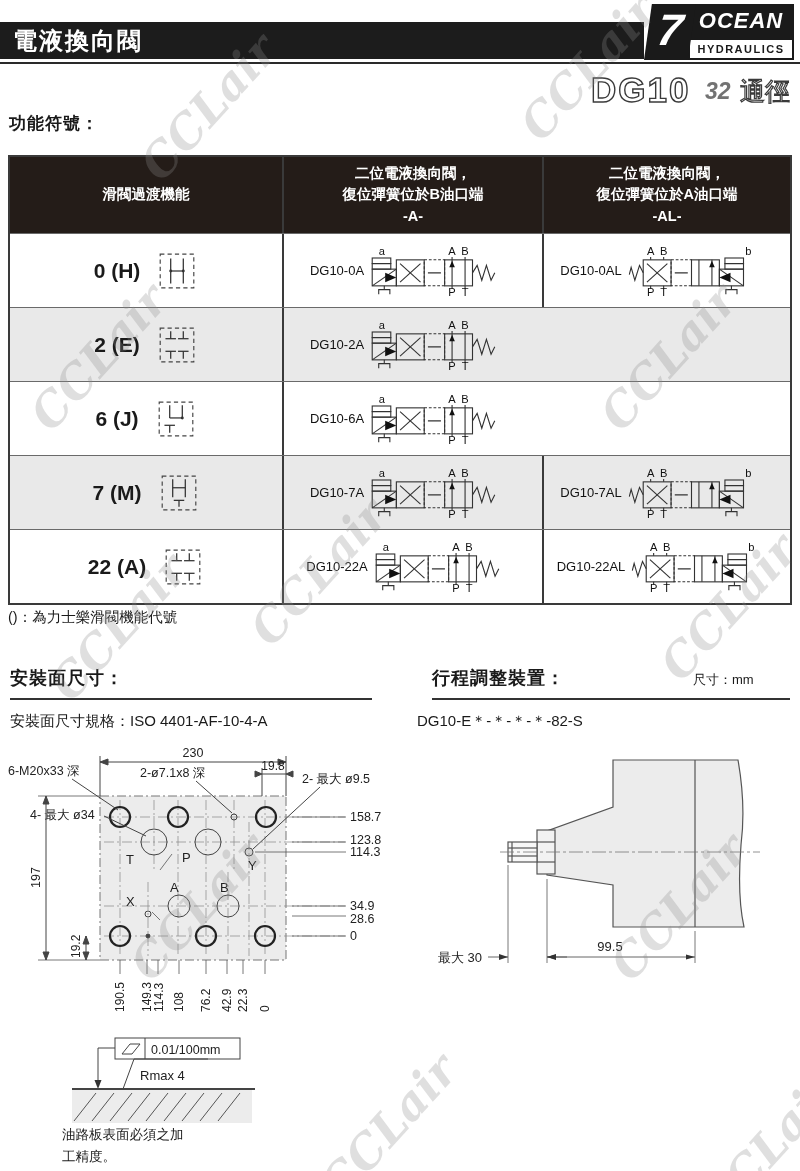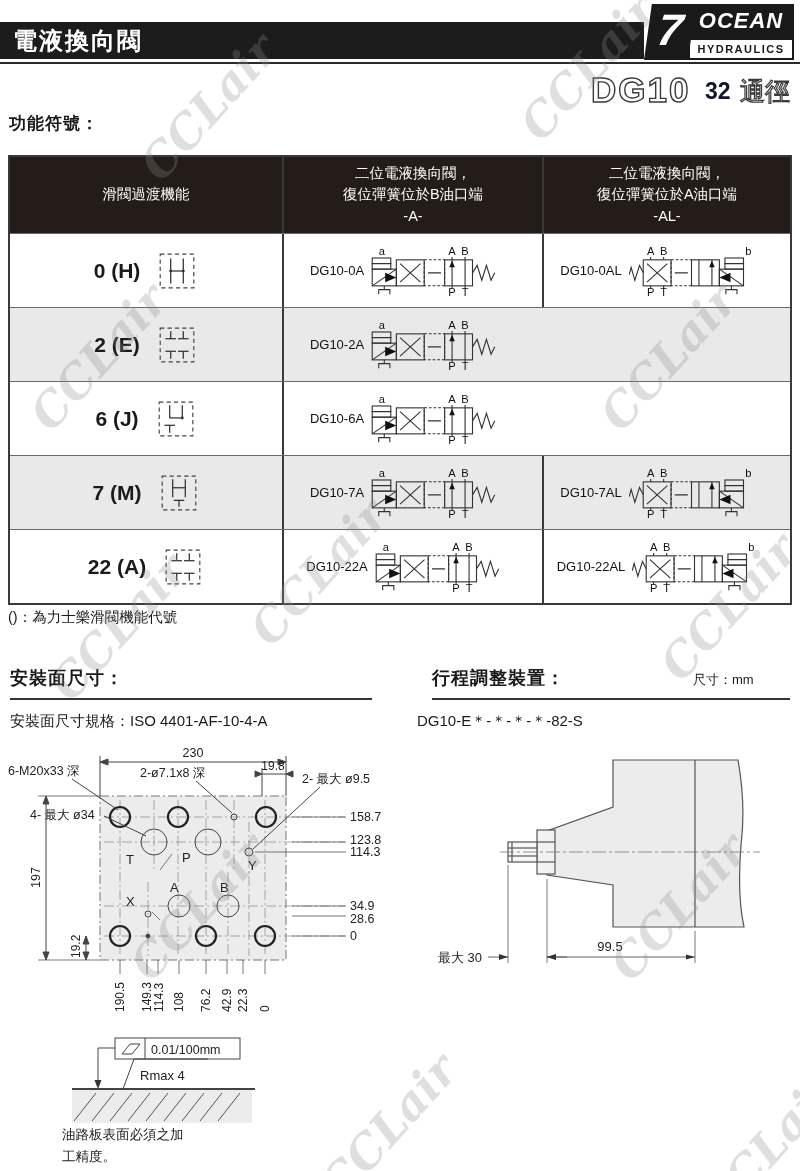--- a/index.html
+++ b/index.html
@@ -24,29 +24,29 @@
   }
   .logo-seven span{color:#fff;font-size:44px;font-weight:bold;font-style:italic;line-height:1;margin-top:-4px;}
   .logo-right{flex:1;display:flex;flex-direction:column;}
   .logo-ocean{height:34px;background:#1a1a1a;color:#fff;font-weight:bold;font-style:italic;
     font-size:22px;letter-spacing:1px;display:flex;align-items:center;justify-content:center;}
   .logo-hyd{height:18px;border:2px solid #1a1a1a;background:#fff;color:#1a1a1a;font-weight:bold;
     font-size:11px;letter-spacing:1.5px;display:flex;align-items:center;justify-content:center;}
   .rule{position:absolute;left:0;top:62px;width:800px;border-top:2px solid #2a2a2a;}
   .model-line{position:absolute;right:10px;top:70px;z-index:2;white-space:nowrap;}
   .model-outline{font-size:35px;font-weight:bold;letter-spacing:2px;color:#fff;-webkit-text-stroke:1.4px #3a3a3a;}
-  .model-size{font-size:23px;font-weight:bold;color:#0f172a;margin:4px 5px 0 10px;vertical-align:3px;}
+  .model-size{font-size:23px;font-weight:bold;color:#737373;margin:4px 5px 0 10px;vertical-align:3px;font-style:italic;}
   .model-unit{font-size:25px;color:#fff;-webkit-text-stroke:1.2px #3a3a3a;vertical-align:2px;}
   .fn-label{position:absolute;left:9px;top:112px;font-size:17px;font-weight:bold;letter-spacing:1px;}
   
   .tbl{position:absolute;left:8px;top:155px;width:784px;border:2px solid #3a3a3a;box-sizing:border-box;background:#fff;z-index:2;}
   .trow{display:flex;}
   .thead{background:#241c18;color:#fff;height:76px;}
   .thead .tc{display:flex;flex-direction:column;align-items:center;justify-content:center;
-    font-size:14.5px;line-height:1.45;font-weight:normal;}
+    font-size:14.5px;line-height:1.45;font-weight:bold;}
   .tc{box-sizing:border-box;}
   .c1{width:272px;}
   .c2{width:260px;border-left:2px solid #3a3a3a;}
   .c3{width:248px;border-left:2px solid #3a3a3a;}
   .tbody-row{height:73px;border-top:1px solid #6a6a6a;}
   .tbody-row.alt{background:#e9e9e9;}
   .cell-code{display:flex;align-items:center;justify-content:center;gap:16px;}
   .code-txt{font-size:21px;font-weight:bold;}
   .cell-valve{display:flex;flex-direction:row;align-items:center;justify-content:center;}
   .valve-model{font-size:13px;color:#111;margin-bottom:1px;}

